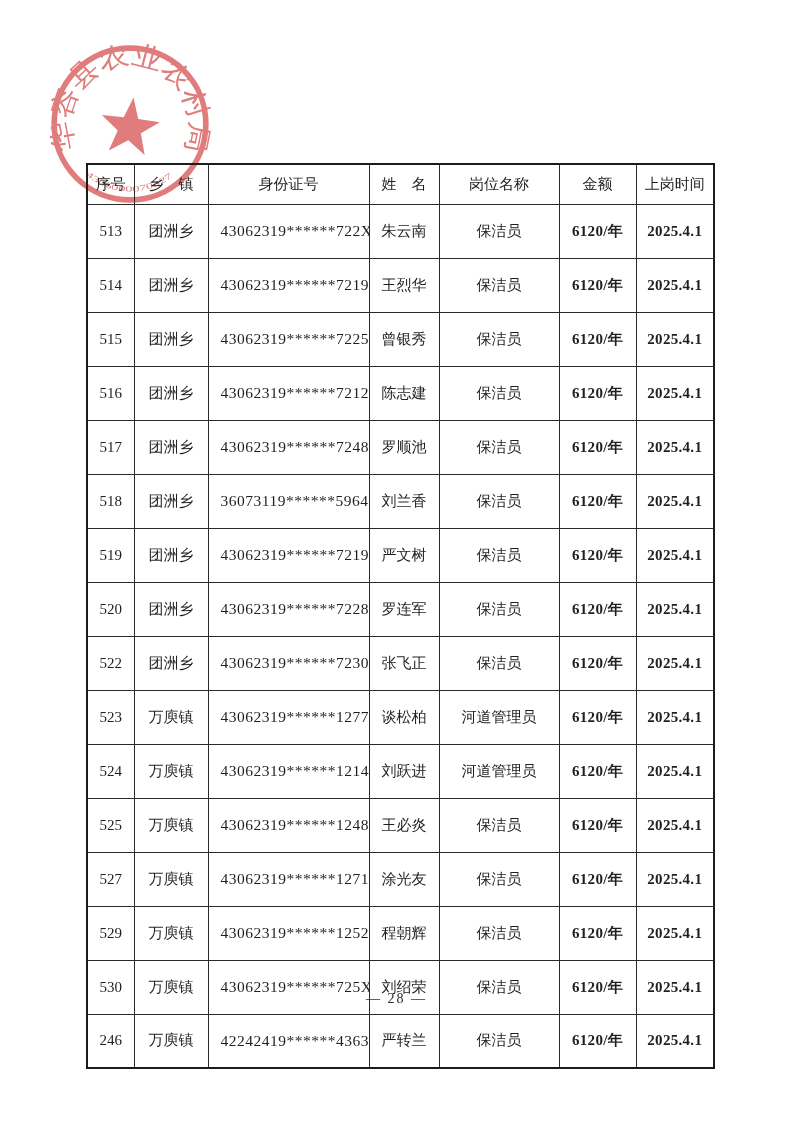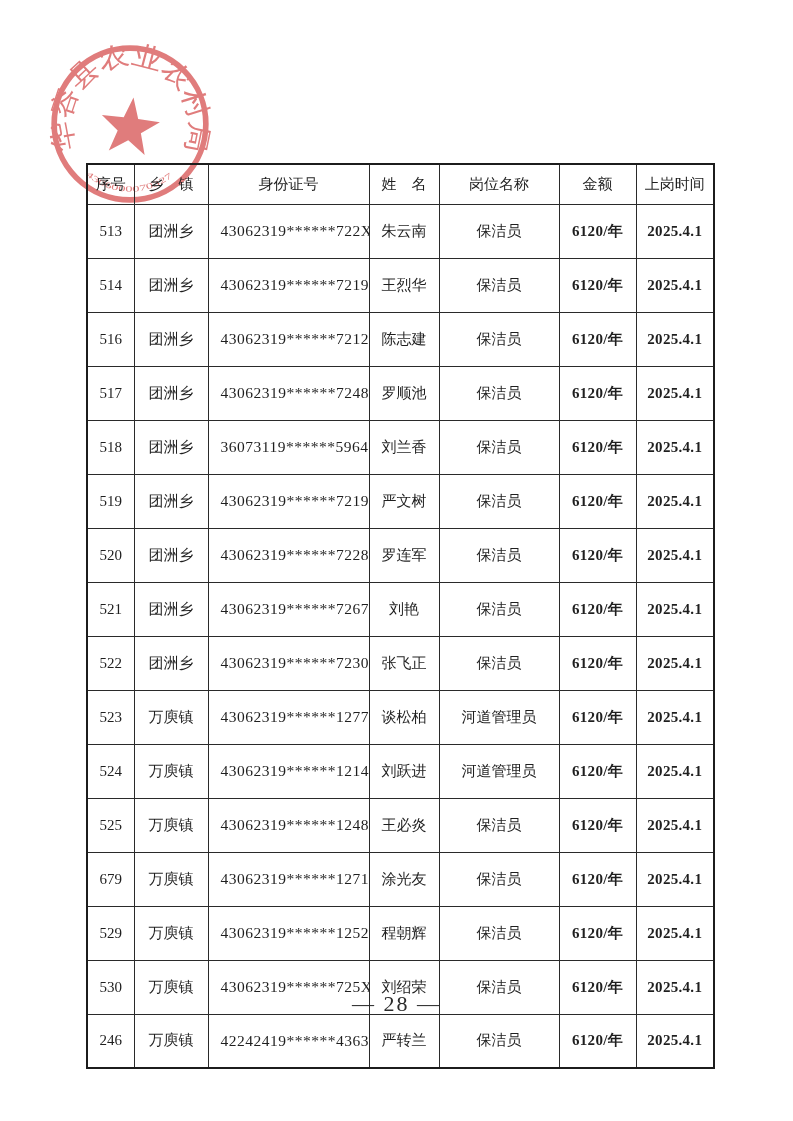--- a/index.html
+++ b/index.html
@@ -55,21 +55,21 @@
     mix-blend-mode: multiply;
     pointer-events: none;
   }
   
   .pagenum {
     position: absolute;
     left: 0;
     right: 0;
     top: 991px;
     text-align: center;
-    font-size: 22px;
+    font-size: 14px;
     color: #2b2b2b;
     letter-spacing: 2px;
   }
 </style>
 </head>
 <body>
 
 <div class="page">
 
   <svg class="seal" viewBox="0 0 160 160" aria-hidden="true">
@@ -121,20 +121,29 @@
         <tr>
           <td>514</td>
           <td>团洲乡</td>
           <td>43062319******7219</td>
           <td>王烈华</td>
           <td>保洁员</td>
           <td>6120/年</td>
           <td>2025.4.1</td>
         </tr>
         <tr>
+          <td>515</td>
+          <td>团洲乡</td>
+          <td>43062319******7225</td>
+          <td>曾银秀</td>
+          <td>保洁员</td>
+          <td>6120/年</td>
+          <td>2025.4.1</td>
+        </tr>
+        <tr>
           <td>516</td>
           <td>团洲乡</td>
           <td>43062319******7212</td>
           <td>陈志建</td>
           <td>保洁员</td>
           <td>6120/年</td>
           <td>2025.4.1</td>
         </tr>
         <tr>
           <td>517</td>
@@ -161,29 +170,20 @@
           <td>严文树</td>
           <td>保洁员</td>
           <td>6120/年</td>
           <td>2025.4.1</td>
         </tr>
         <tr>
           <td>520</td>
           <td>团洲乡</td>
           <td>43062319******7228</td>
           <td>罗连军</td>
-          <td>保洁员</td>
-          <td>6120/年</td>
-          <td>2025.4.1</td>
-        </tr>
-        <tr>
-          <td>521</td>
-          <td>团洲乡</td>
-          <td>43062319******7267</td>
-          <td>刘艳</td>
           <td>保洁员</td>
           <td>6120/年</td>
           <td>2025.4.1</td>
         </tr>
         <tr>
           <td>522</td>
           <td>团洲乡</td>
           <td>43062319******7230</td>
           <td>张飞正</td>
           <td>保洁员</td>
@@ -211,21 +211,21 @@
         <tr>
           <td>525</td>
           <td>万庾镇</td>
           <td>43062319******1248</td>
           <td>王必炎</td>
           <td>保洁员</td>
           <td>6120/年</td>
           <td>2025.4.1</td>
         </tr>
         <tr>
-          <td>679</td>
+          <td>527</td>
           <td>万庾镇</td>
           <td>43062319******1271</td>
           <td>涂光友</td>
           <td>保洁员</td>
           <td>6120/年</td>
           <td>2025.4.1</td>
         </tr>
         <tr>
           <td>529</td>
           <td>万庾镇</td>

